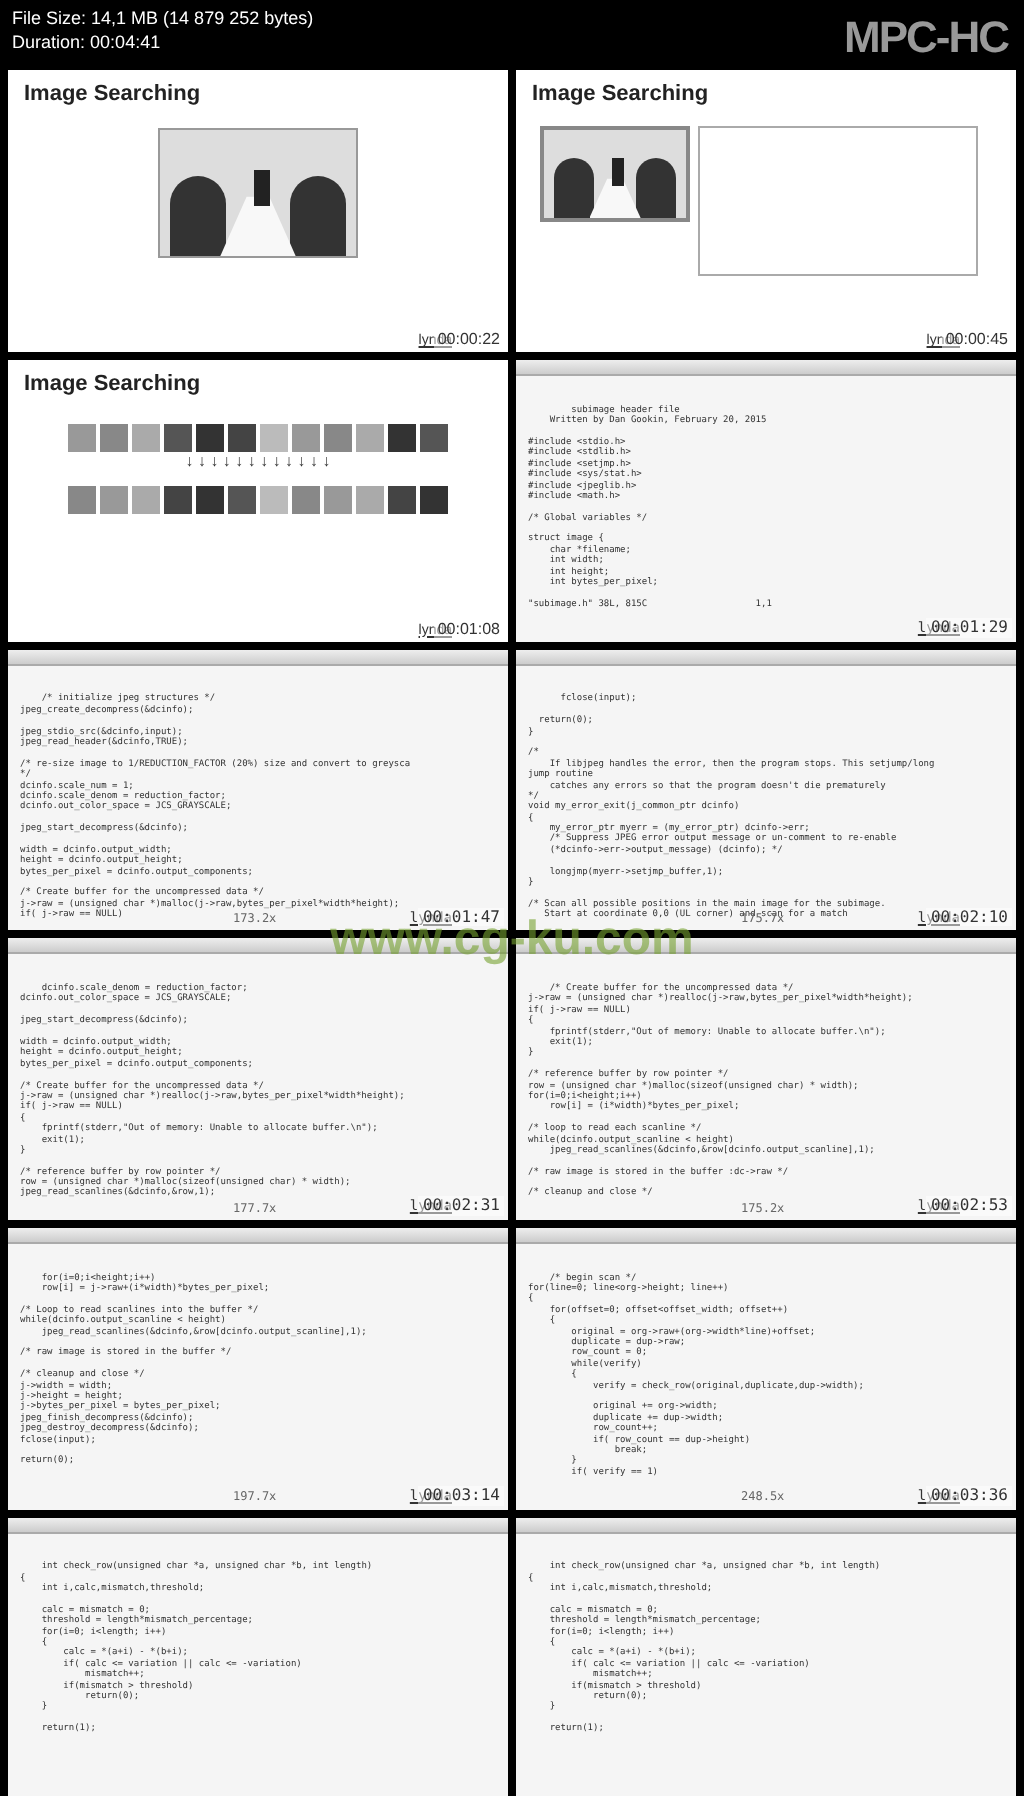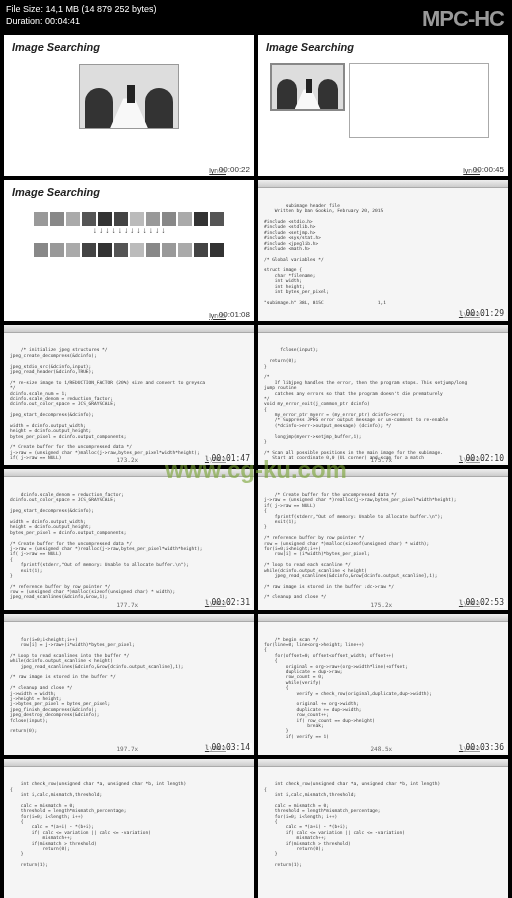--- a/index.html
+++ b/index.html
@@ -34,21 +34,20 @@
 }
 .thumb {
   background: #fff;
   position: relative;
   aspect-ratio: 16/9;
   overflow: hidden;
 }
 .thumb-title {
   font-size: 11px;
   font-weight: bold;
-  font-style: italic;
   padding: 6px 8px;
   color: #222;
 }
 .photo-frame {
   width: 100px;
   height: 65px;
   margin: 5px auto 0;
   border: 1px solid #999;
   background: #ddd;
   position: relative;

